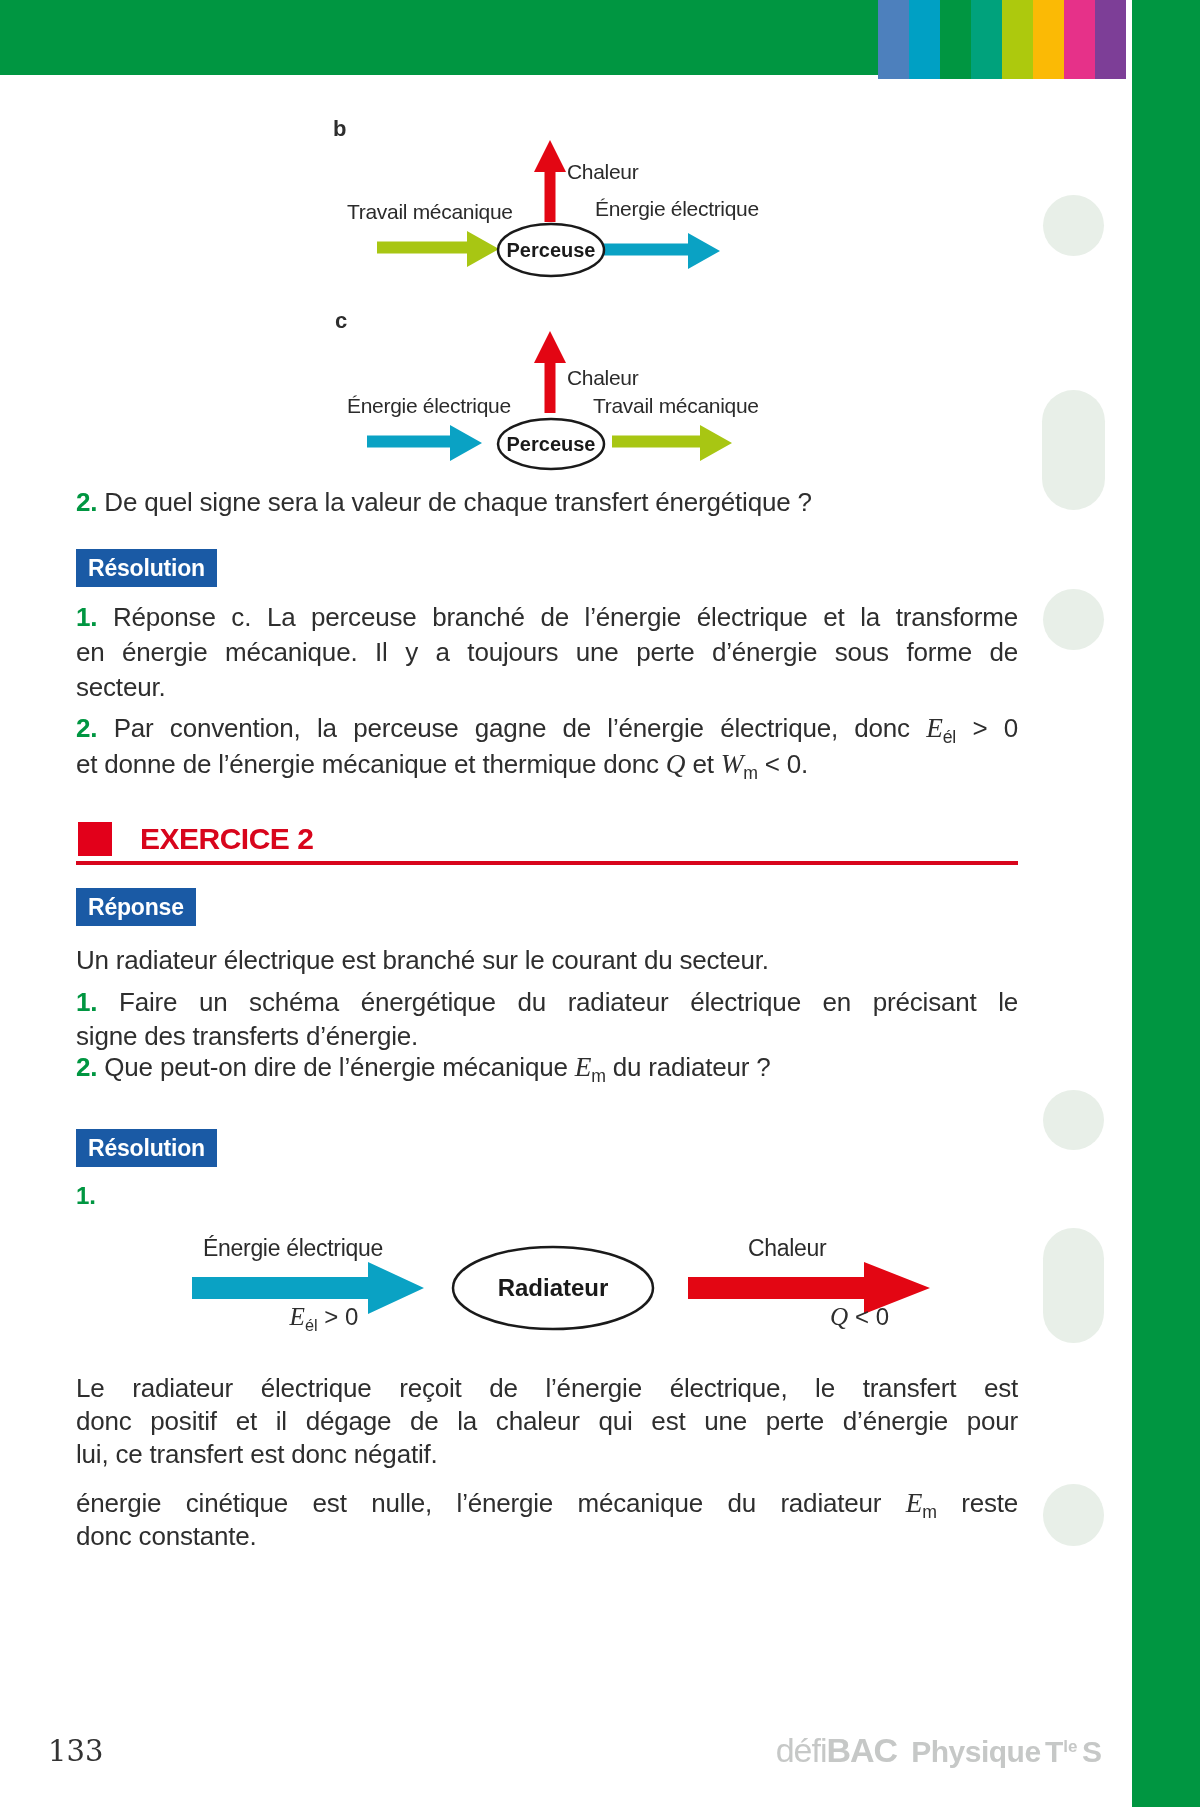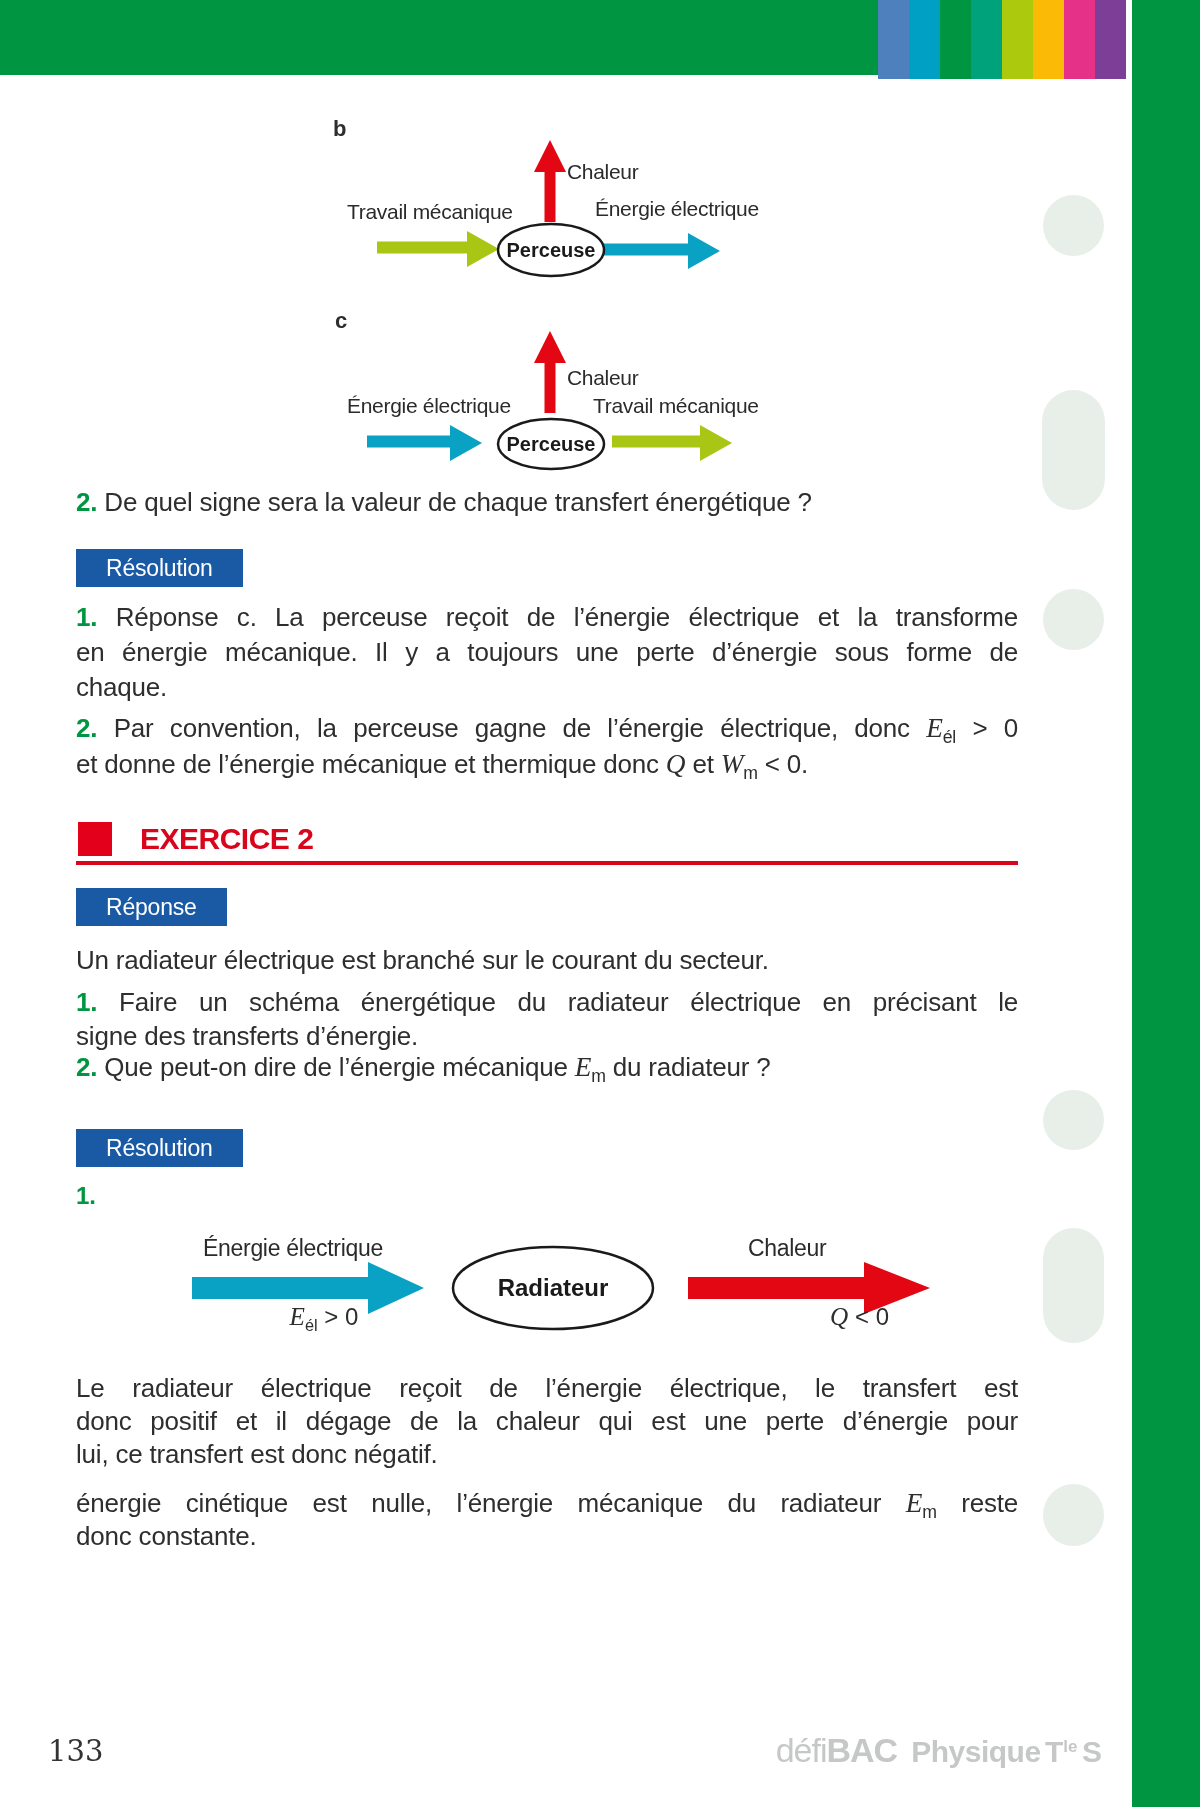--- a/index.html
+++ b/index.html
@@ -4,22 +4,22 @@
 <style>
   html,body{margin:0;padding:0}
   body{width:1200px;height:1807px;position:relative;background:#fff;overflow:hidden;
        font-family:"Liberation Sans",sans-serif;color:#2e2e2e}
   .abs{position:absolute}
   .txt{font-size:26px;letter-spacing:-0.2px}
   .num{color:#009641;font-weight:bold}
   .para{width:942px}
   .jline{text-align:justify;text-align-last:justify;white-space:nowrap}
   .lline{text-align:left}
-  .bluebox{background:#1a5aa5;color:#fff;font-weight:normal;font-size:23px;line-height:38px;
-           height:38px;padding:0 30px;display:inline-block;letter-spacing:-0.2px}
+  .bluebox{background:#1a5aa5;color:#fff;font-weight:bold;font-size:23px;line-height:38px;
+           height:38px;padding:0 12px;display:inline-block;letter-spacing:-0.2px}
   .dlabel{font-size:21px;letter-spacing:-0.3px;color:#2b2b2b;white-space:nowrap}
   .node{font-weight:bold;color:#1a1a1a;text-align:center;white-space:nowrap}
   .mathv i{font-family:"Liberation Serif",serif;font-style:italic;font-size:1.05em}
   .txt i{font-family:"Liberation Serif",serif;font-style:italic;font-size:1.05em}
   sub{font-size:68%;line-height:0}
   .deco{background:#e8efe8;position:absolute}
   .stripe{position:absolute;top:0;height:79px;width:31px}
   .exo-title{font-weight:bold;font-size:30px;color:#d8051c;letter-spacing:-0.5px;line-height:34px}
   .footer-logo{color:#c6c8c7;white-space:nowrap}
   .footer-logo .defi{font-size:34px;letter-spacing:-1px}
@@ -82,24 +82,24 @@
 <div class="abs txt" style="left:76px;top:487px;width:942px">
   <span class="num">2.</span>
   <span>De quel signe sera la valeur de chaque transfert énergétique ?</span>
 </div>
 
 <div class="abs bluebox" style="left:76px;top:549px">Résolution</div>
 
 <div class="abs txt para" style="left:76px;top:600px;line-height:35px">
   <div class="jline">
     <span class="num">1.</span>
-    <span>Réponse c. La perceuse reçoit de l’énergie électrique et la transforme</span>
+    <span>Réponse c. La perceuse branché de l’énergie électrique et la transforme</span>
   </div>
   <div class="jline">en énergie mécanique. Il y a toujours une perte d’énergie sous forme de</div>
-  <div class="lline">chaque.</div>
+  <div class="lline">secteur.</div>
 </div>
 
 <div class="abs txt para" style="left:76px;top:710px;line-height:36px">
   <div class="jline">
     <span class="num">2.</span>
     <span>Par convention, la perceuse gagne de l’énergie électrique, donc <i>E</i><sub>él</sub> &gt; 0</span>
   </div>
   <div class="lline">et donne de l’énergie mécanique et thermique donc <i>Q</i> et <i>W</i><sub>m</sub> &lt; 0.</div>
 </div>
 

